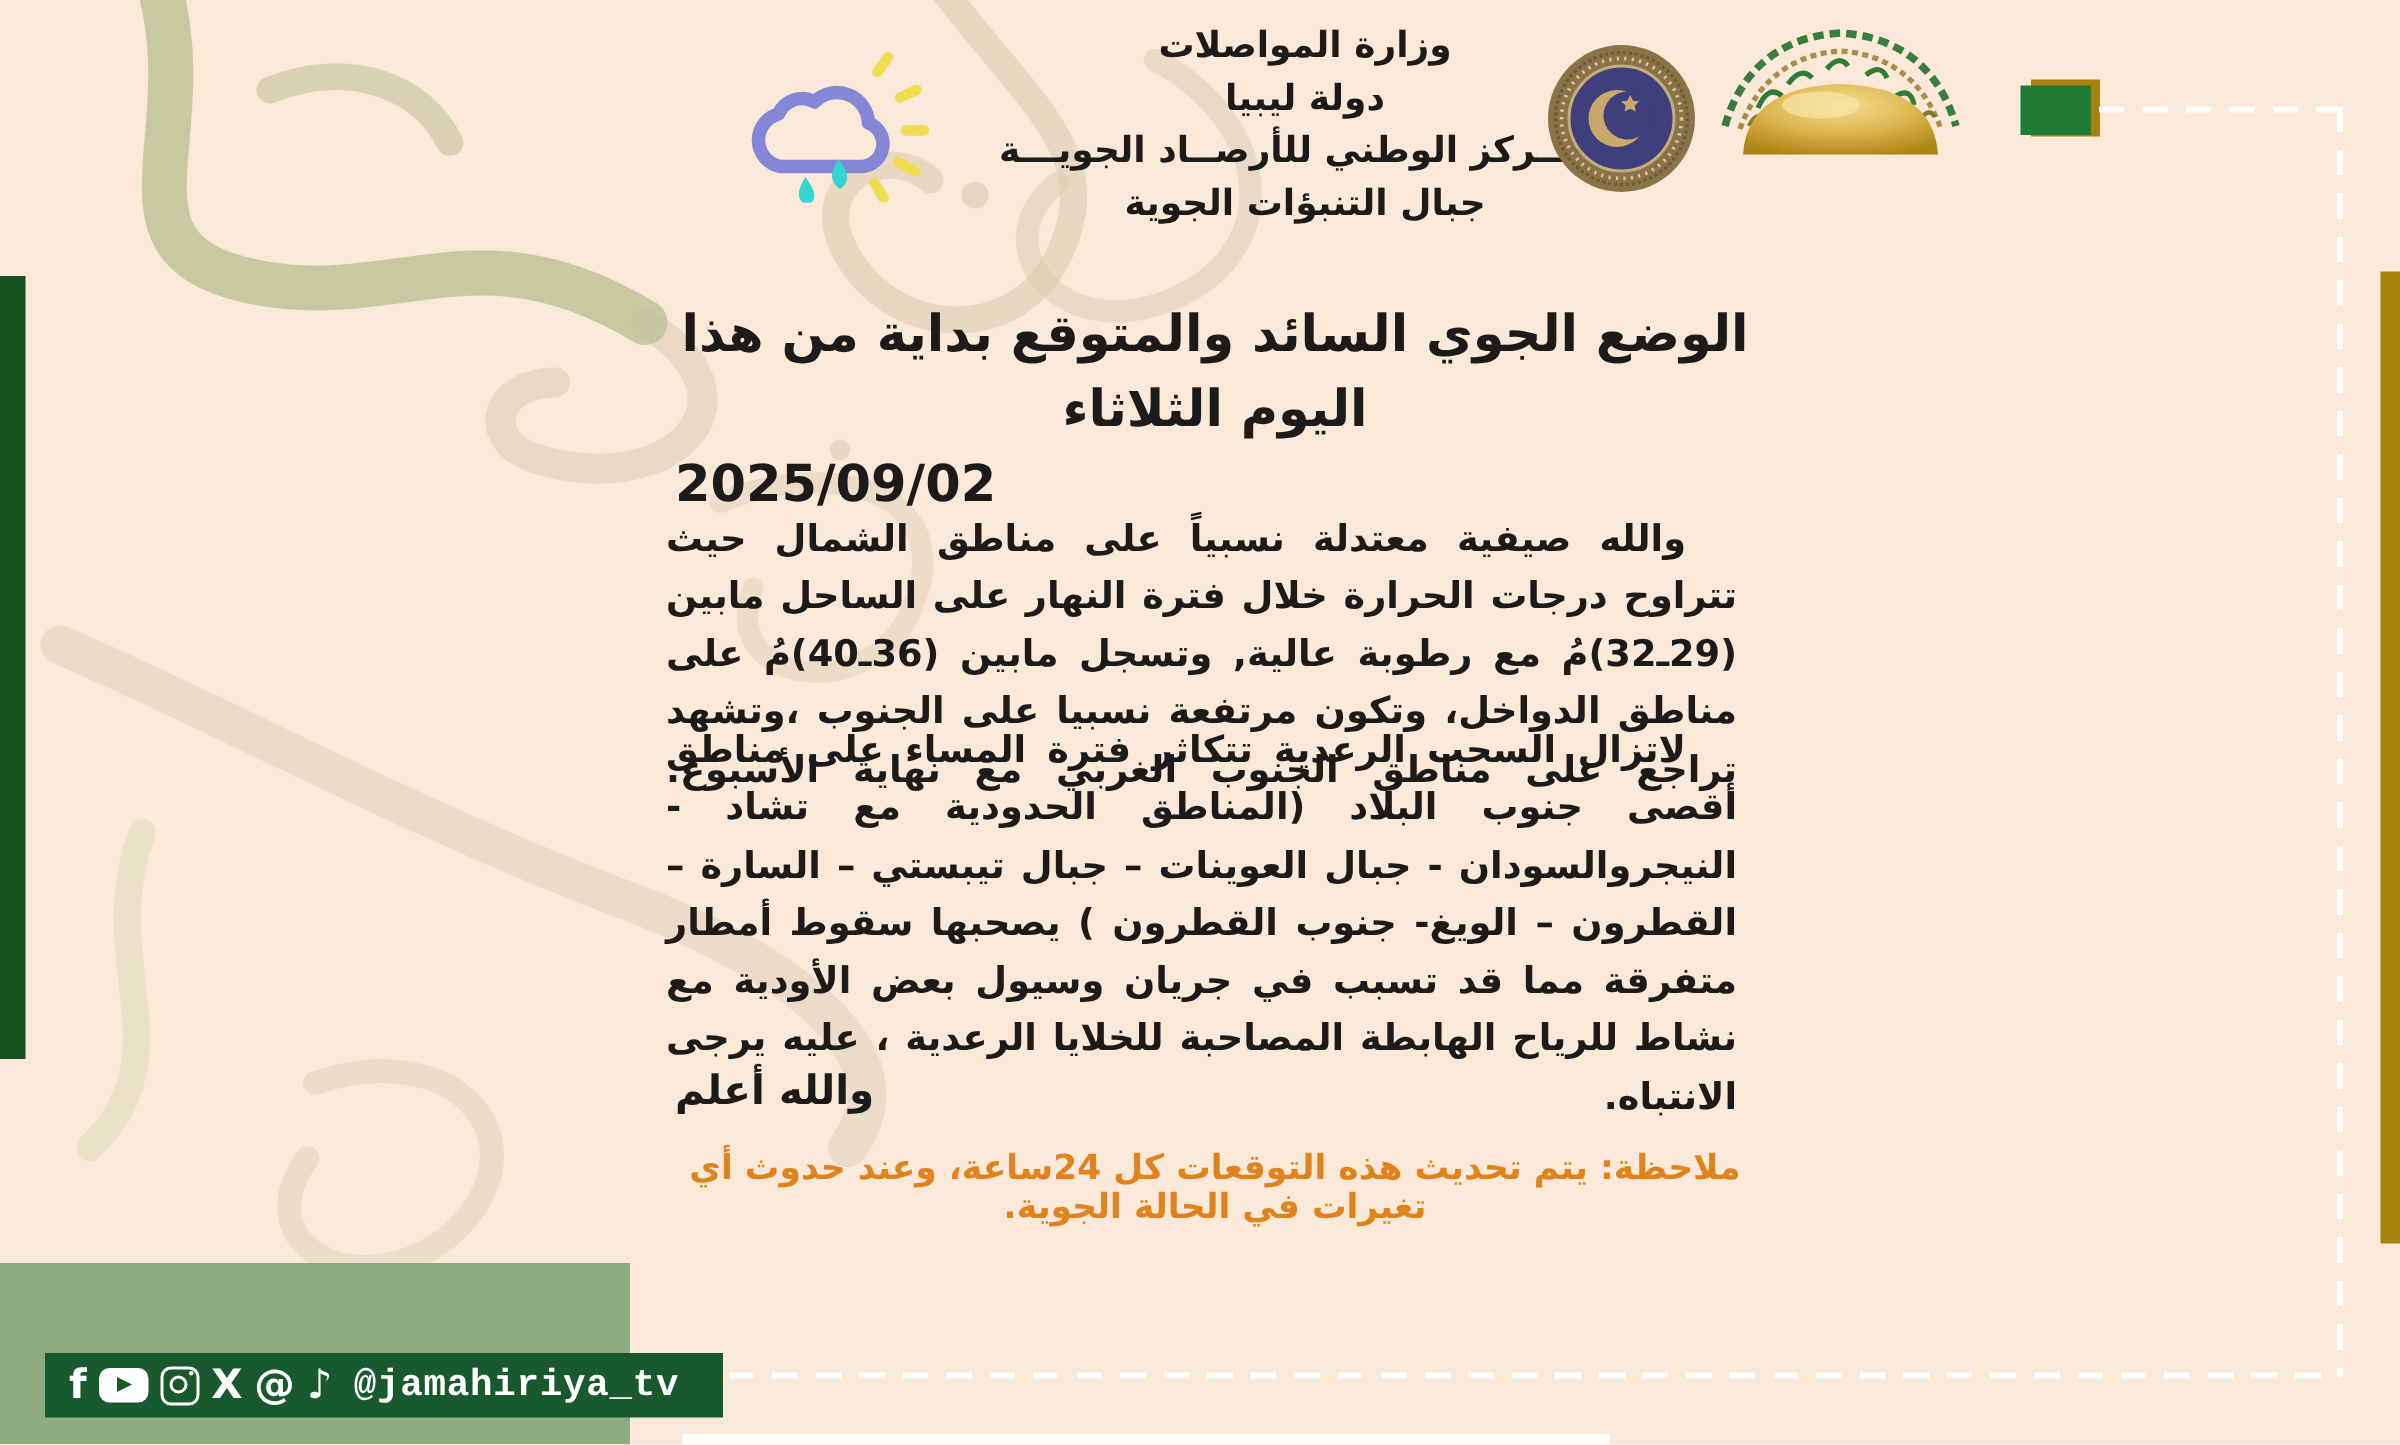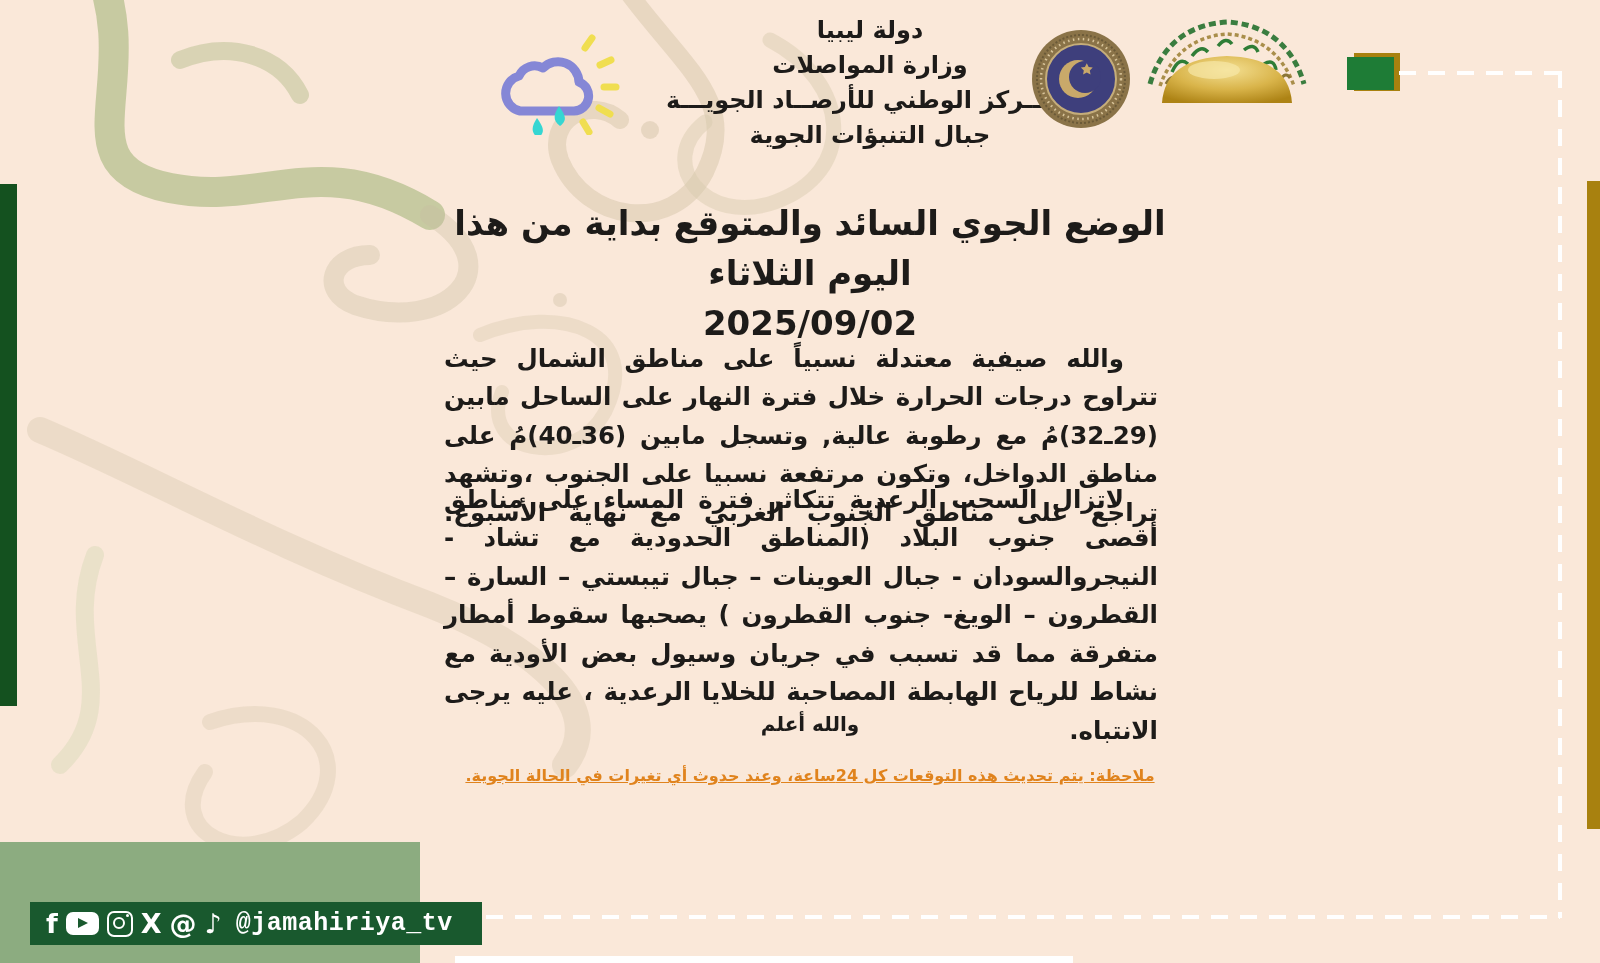--- a/index.html
+++ b/index.html
@@ -32,31 +32,31 @@
   .letterhead .wide{letter-spacing:0.5px;}
 
   
   .weather-icon{left:482px;top:30px;}
   .seal{left:1030px;top:28px;}
   .tv-logo{left:1132px;top:10px;}
 
   
   .title-block{left:450px;top:198px;width:720px;text-align:center;font-weight:700;
     font-size:34px;line-height:50px;direction:rtl;}
-  .title-line2{display:flex;justify-content:center;align-items:baseline;gap:12px;direction:ltr;}
+  .title-line2{display:flex;justify-content:flex-start;align-items:baseline;gap:12px;direction:ltr;}
 
   
   .para{left:444px;width:714px;direction:rtl;text-align:justify;text-align-last:justify;
     font-weight:700;font-size:24.5px;line-height:38.5px;text-indent:34px;}
   .para1{top:315px;}
   .para2{top:456px;}
 
-  .closing{left:450px;top:712px;width:720px;text-align:center;font-weight:700;font-size:20px;direction:rtl;}
-  .note{left:450px;top:766px;width:720px;text-align:center;font-weight:700;font-size:16px;
-    color:#e0831d;direction:rtl;text-decoration:underline;}
+  .closing{left:450px;top:712px;width:720px;text-align:left;font-weight:700;font-size:27px;direction:rtl;}
+  .note{left:450px;top:766px;width:720px;text-align:center;font-weight:700;font-size:23px;
+    color:#e0831d;direction:rtl;}
 
   
   .footer-block{left:0;top:842px;width:420px;height:121px;background:#8cac80;}
   .social-bar{left:30px;top:902px;width:452px;height:43px;background:#19592e;
     display:flex;align-items:center;gap:8px;padding:0 0 0 16px;box-sizing:border-box;}
   .sicon{color:#fff;fill:#fff;display:inline-flex;align-items:center;justify-content:center;height:30px;}
   .glyph{font-weight:700;font-size:27px;color:#fff;line-height:30px;}
   .yt{width:33px;height:23px;background:#fff;border-radius:7px;position:relative;}
   .yt::after{content:"";position:absolute;left:12px;top:6px;border-left:10px solid #19592e;
     border-top:5.5px solid transparent;border-bottom:5.5px solid transparent;}
@@ -89,22 +89,22 @@
 
   <div class="abs left-bar"></div>
   <div class="abs gold-right-bar"></div>
   <div class="abs corner-gold"></div>
   <div class="abs corner-green"></div>
   <div class="abs dash-h dash-top"></div>
   <div class="abs dash-v dash-right"></div>
   <div class="abs dash-h dash-bottom"></div>
 
   <div class="abs letterhead">
+    <div>وزارة المواصلات</div>
     <div>دولة ليبيا</div>
-    <div>وزارة المواصلات</div>
     <div class="wide">المــركز الوطني للأرصــاد الجويـــة</div>
     <div>جبال التنبؤات الجوية</div>
   </div>
 
   <svg class="abs weather-icon" width="140" height="105" viewBox="0 0 140 105">
     <g stroke="#f0de50" stroke-width="7" stroke-linecap="round">
       <line x1="103" y1="18" x2="110" y2="8"></line>
       <line x1="118" y1="35" x2="129" y2="30"></line>
       <line x1="122" y1="57" x2="134" y2="57"></line>
       <line x1="117" y1="78" x2="128" y2="84"></line>

